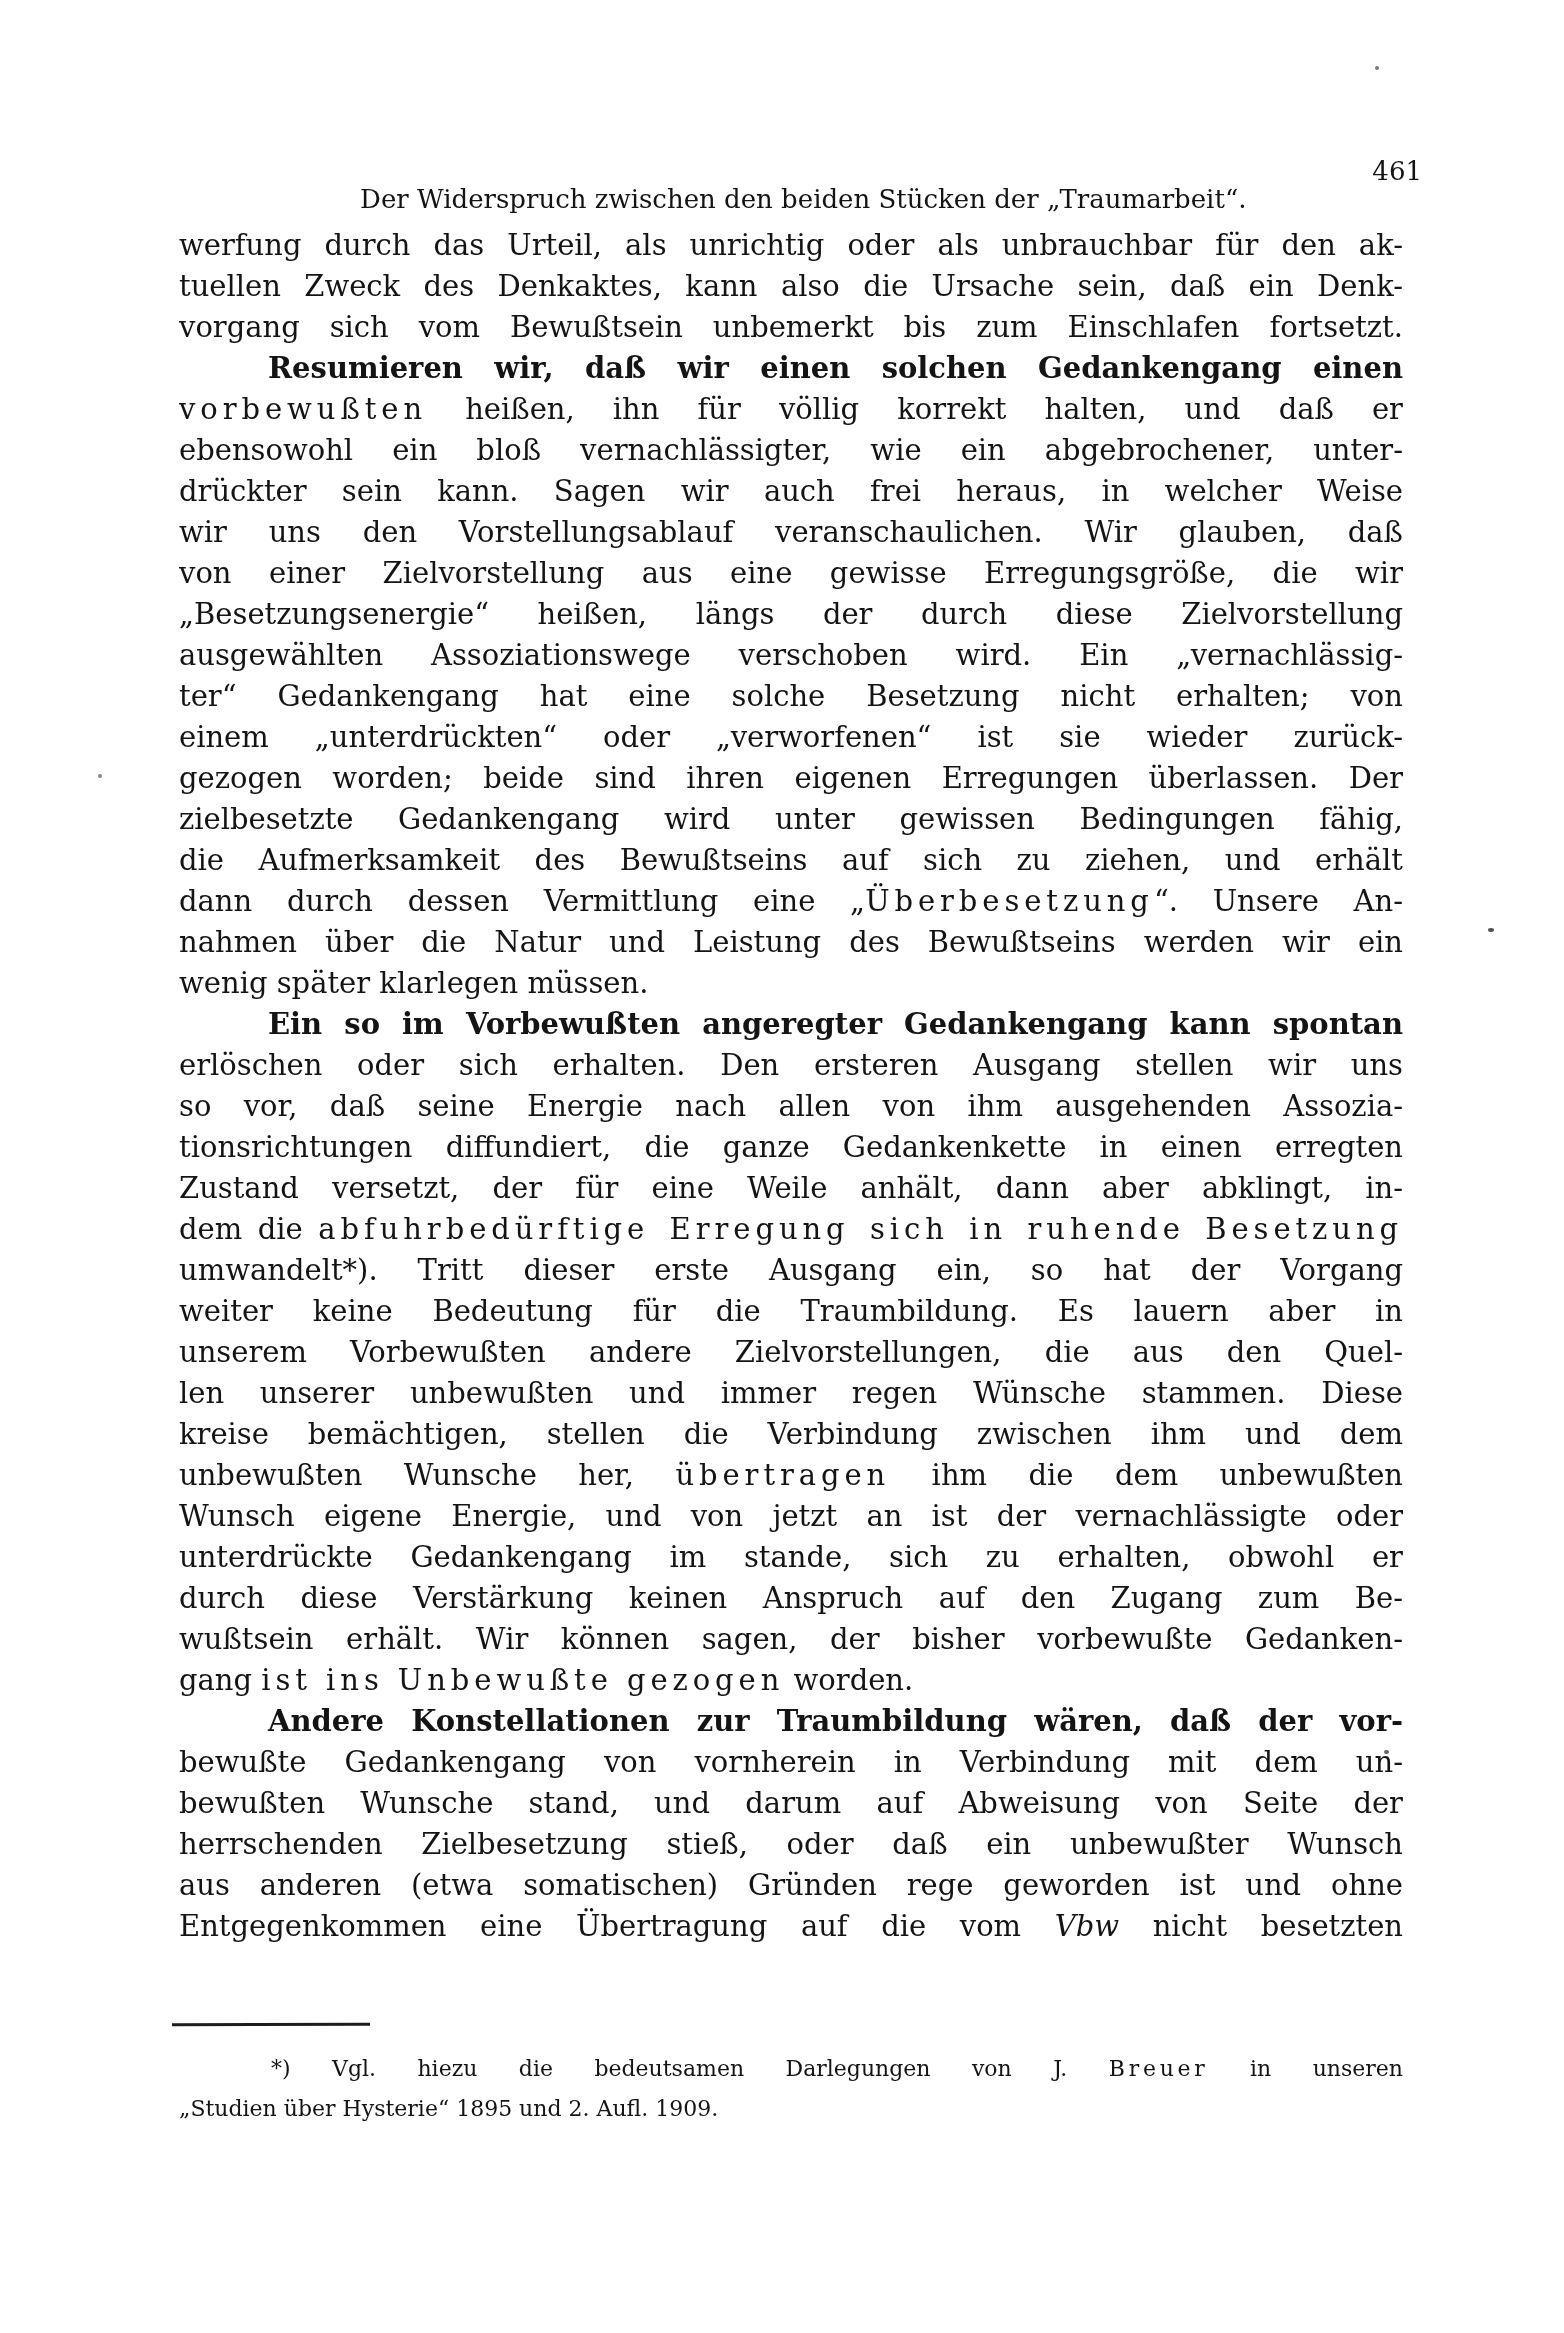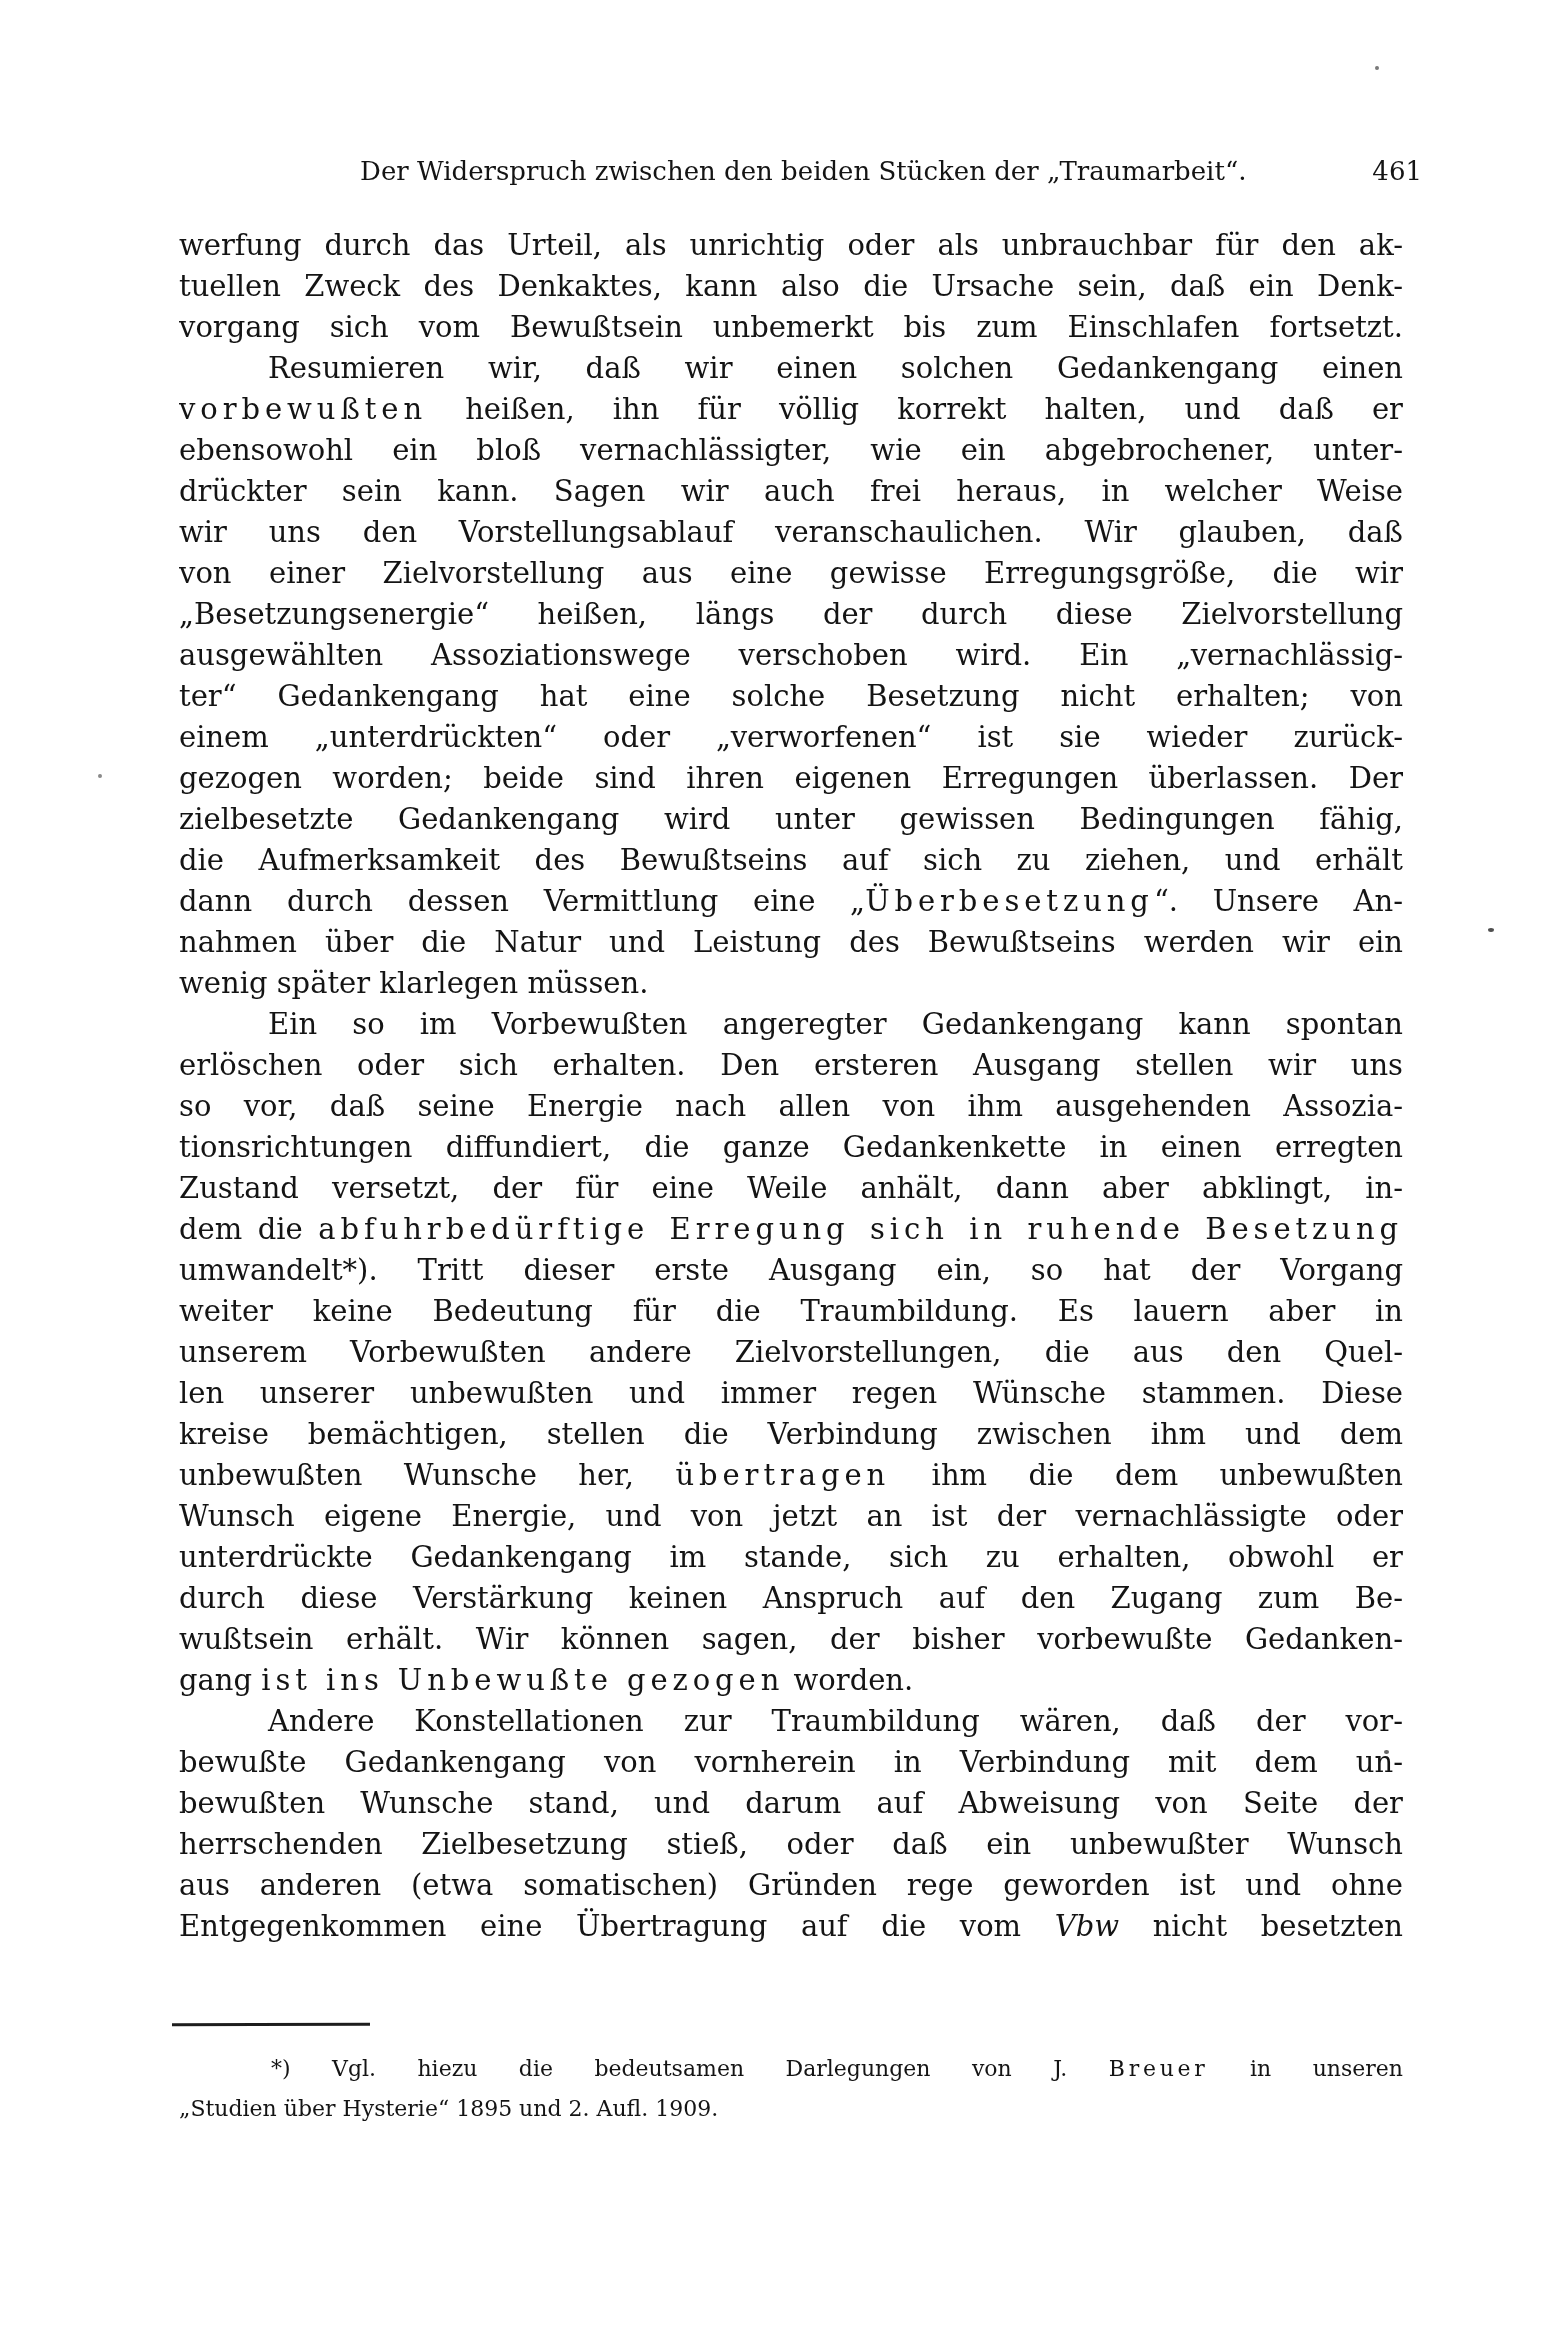--- a/index.html
+++ b/index.html
@@ -14,39 +14,40 @@
   .page-header {
     position: absolute;
     left: 179px; top: 151px; width: 1224px;
     font-size: 26px; line-height: 40px;
     white-space: nowrap;
   }
   .running-title {
     display: block;
     text-align: center;
     padding-left: 24.5px;
+    margin-top: 28px;
   }
   .page-number {
     position: absolute;
     right: -19px; top: 0;
   }
   .body-text {
     position: absolute;
     left: 179px; top: 225px; width: 1224px;
   }
   .line {
     font-size: 29px;
     line-height: 41px;
     height: 41px;
     overflow: hidden;
     text-align: justify;
     text-align-last: justify;
   }
   .line.nojust { text-align-last: left; }
-  .para.indent .line:first-child { text-indent: 89px; }
+  .para.indent .line:first-child { text-indent: 89px; font-weight: bold; }
   .sp { letter-spacing: 0.17em; }
   .it { font-style: italic; }
   .footnote-separator {
     position: absolute;
     left: 172px; top: 2023px;
     width: 198px; height: 2.8px;
     background: #1d1d1d;
     transform: rotate(-0.2deg);
   }
   .footnote {

